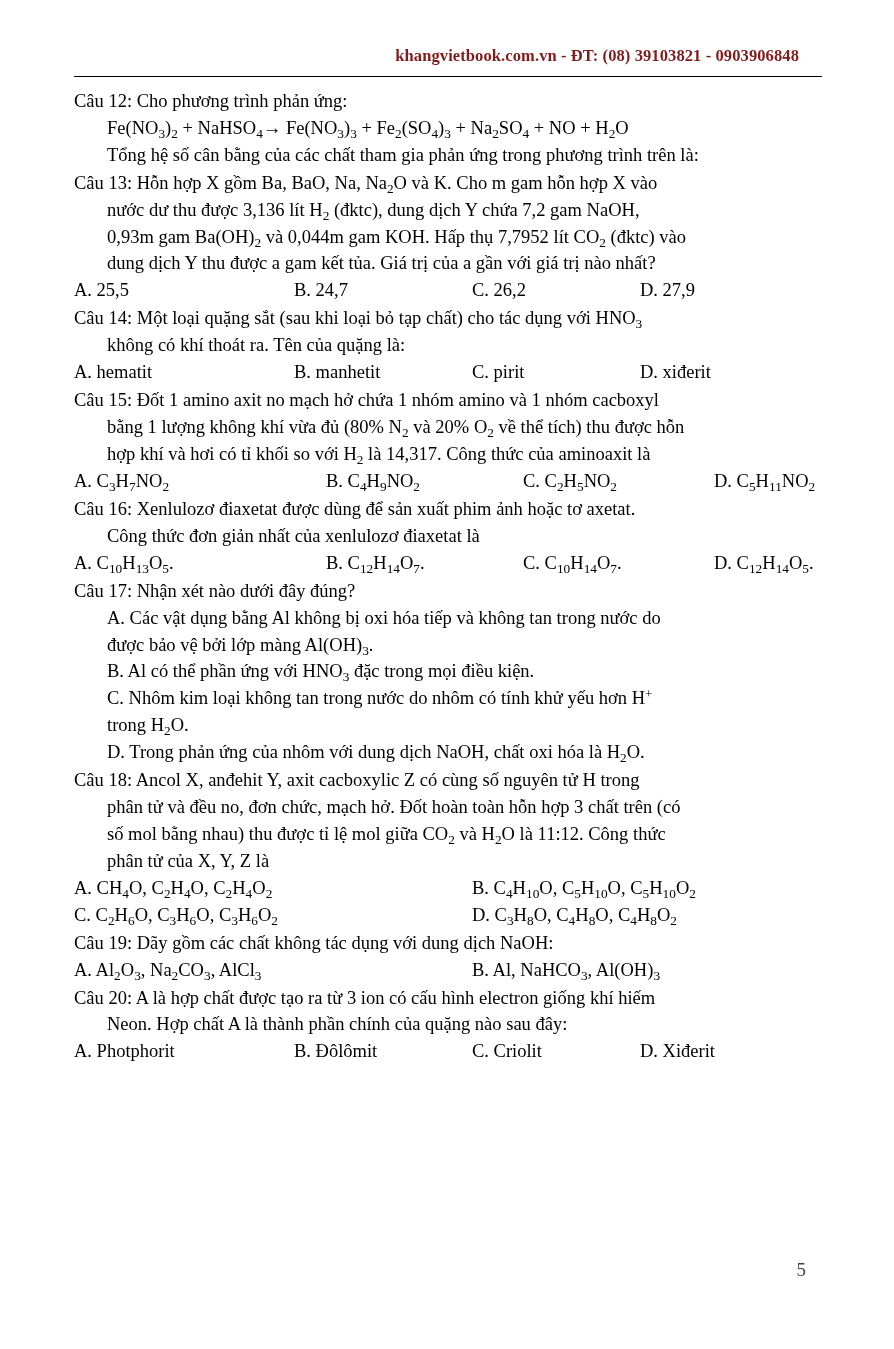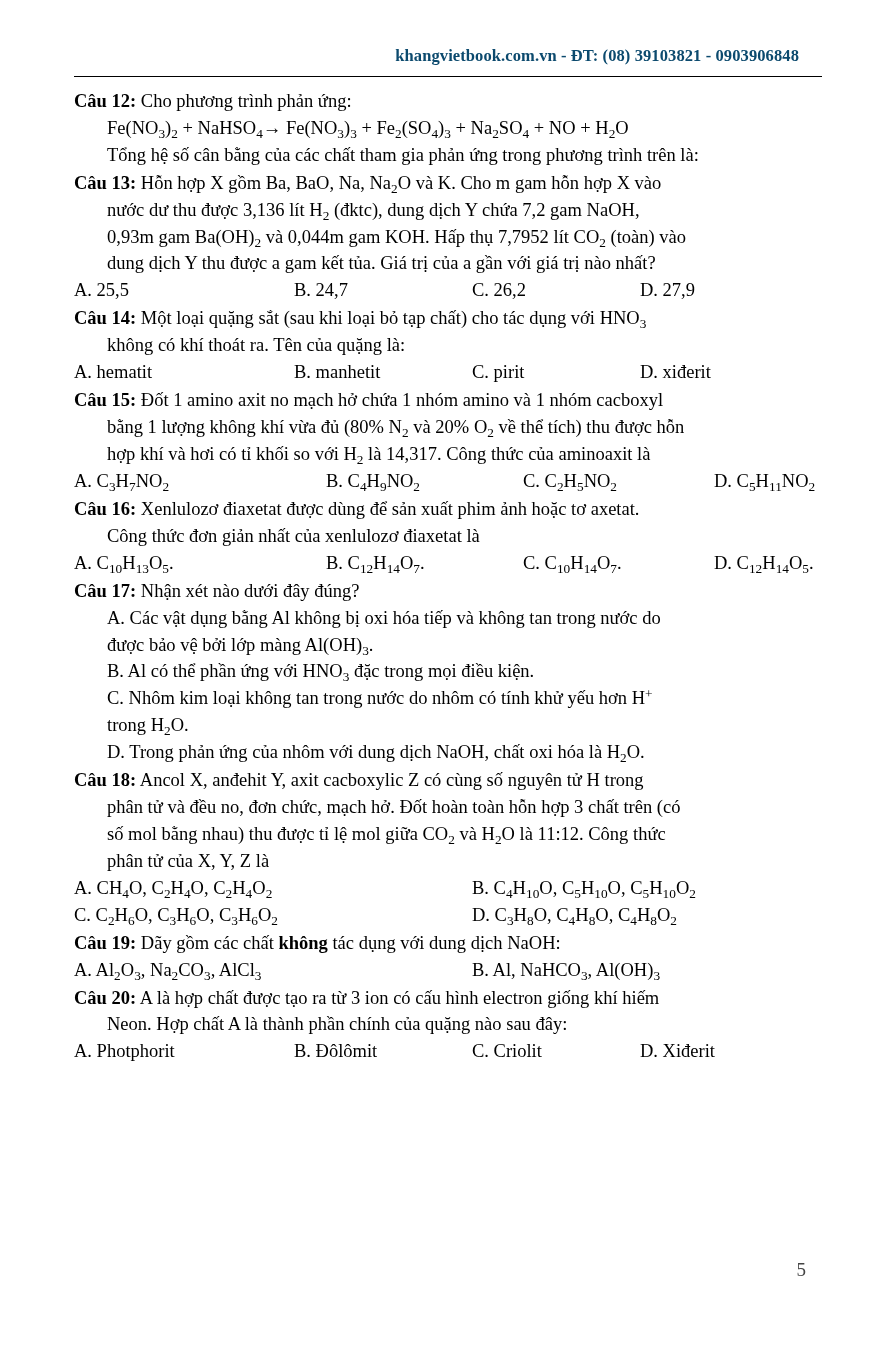--- a/index.html
+++ b/index.html
@@ -25,21 +25,21 @@
     position: absolute;
     top: 46px;
     left: 0;
     width: 894px;
     text-align: right;
     padding-right: 95px;
     box-sizing: border-box;
     font-family: "Liberation Serif", serif;
     font-size: 16.5px;
     font-weight: bold;
-    color: #0c4a6e;
+    color: #7f1d1d;
     letter-spacing: 0.1px;
   }
   .rule {
     position: absolute;
     top: 76px;
     left: 74px;
     width: 748px;
     height: 1px;
     background: #000000;
   }
@@ -48,21 +48,21 @@
     top: 88px;
     left: 74px;
     width: 752px;
     font-size: 18.5px;
     line-height: 1.455;
   }
   .q {
     margin-bottom: 1px;
   }
   .lbl {
-    font-weight: bold;
+    font-weight: normal;
   }
   .opts {
     display: block;
     padding-left: 33px;
     position: relative;
     height: 27px;
   }
   .opts span.o {
     position: absolute;
     white-space: nowrap;
@@ -137,21 +137,21 @@
 
     <div class="q">
       <div class="hang">
         <span class="lbl">Câu 13:</span>
         <span>Hỗn hợp X gồm Ba, BaO, Na, Na</span><sub>2</sub><span>O và K. Cho m gam hỗn hợp X vào</span>
       </div>
       <div class="hang2">
         <span>nước dư thu được 3,136 lít H</span><sub>2</sub><span> (đktc), dung dịch Y chứa 7,2 gam NaOH,</span>
       </div>
       <div class="hang2">
-        <span>0,93m gam Ba(OH)</span><sub>2</sub><span> và 0,044m gam KOH. Hấp thụ 7,7952 lít CO</span><sub>2</sub><span> (toàn) vào</span>
+        <span>0,93m gam Ba(OH)</span><sub>2</sub><span> và 0,044m gam KOH. Hấp thụ 7,7952 lít CO</span><sub>2</sub><span> (đktc) vào</span>
       </div>
       <div class="hang2">dung dịch Y thu được a gam kết tủa. Giá trị của a gần với giá trị nào nhất?</div>
       <div class="opts">
         <span class="o o1">A. 25,5</span>
         <span class="o o2">B. 24,7</span>
         <span class="o o3">C. 26,2</span>
         <span class="o o4">D. 27,9</span>
       </div>
     </div>
 

